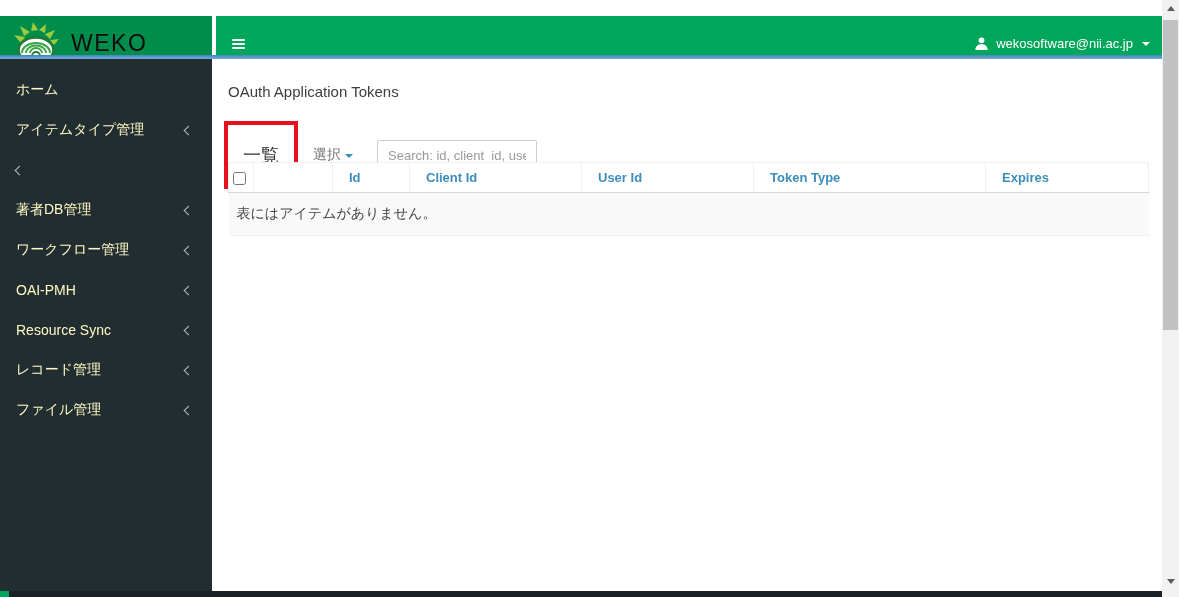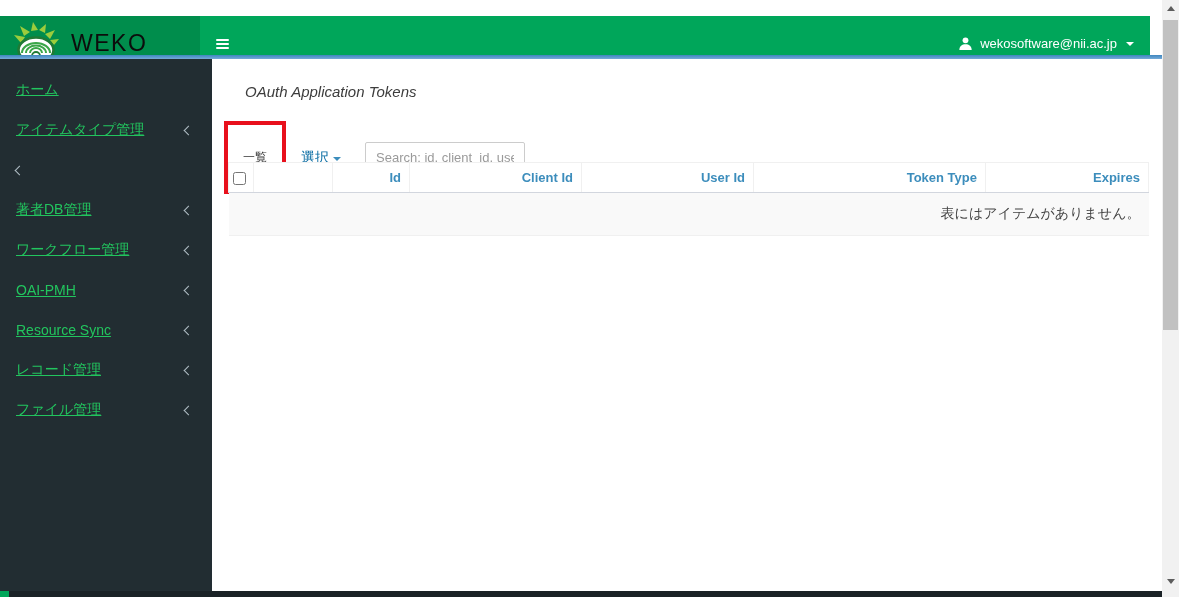--- a/index.html
+++ b/index.html
@@ -5,51 +5,51 @@
   * { margin:0; padding:0; box-sizing:border-box; }
   html,body { width:1179px; height:597px; overflow:hidden; }
   body { font-family:"Liberation Sans", sans-serif; background:#fff; position:relative; }
 
   
   .topbar { position:absolute; top:0; left:0; width:1162px; height:55px;margin-top:16px; }
   .logo-area { position:absolute; top:0; left:0; width:212px; height:55px; background:#008d4c; display:flex; align-items:center; padding-left:13px; }
   .logo-sub { position:absolute; bottom:0; left:0; width:212px; height:7px; background:#2c3b41; }
   .logo-icon { width:46px; height:42px; margin-top:-2px; }
   .brand-text { color:#0c0c0c; font-size:23px; letter-spacing:1.5px; margin-left:12px; font-weight:400; }
-  .navbar { position:absolute; top:0; left:200px; width:950px; height:55px; background:#00a65a; display:flex; align-items:center; justify-content:space-between; }
+  .navbar { position:absolute; top:0; left:216px; width:950px; height:55px; background:#00a65a; display:flex; align-items:center; justify-content:space-between; }
   .hamburger { width:44px; height:55px; display:flex; flex-direction:column; justify-content:center; align-items:center; gap:2px; cursor:pointer; }
   .hamburger .bar { width:13px; height:2px; background:#fff; border-radius:1px; }
   .user-menu { display:flex; align-items:center; gap:7px; color:#fff; font-size:13px; padding-right:16px; height:55px; cursor:pointer; }
   .caret-down-white { width:0; height:0; border-left:4px solid transparent; border-right:4px solid transparent; border-top:4px solid #fff; margin-left:2px; }
   .header-accent { position:absolute; top:55px; left:0; width:1162px; height:4px; background:linear-gradient(#3f86bf,#74abd8); }
 
   
   .sidebar { position:absolute; top:59px; left:0; width:212px; height:538px; background:#222d32; }
   .sidebar ul { list-style:none; padding-top:11px; }
-  .sidebar li { height:40px; display:flex; align-items:center; padding:0 16px; color:#22c55e; font-size:14px; cursor:pointer;text-decoration:underline; }
+  .sidebar li { height:40px; display:flex; align-items:center; padding:0 16px; color:#fef9c3; font-size:14px; cursor:pointer; }
   .sidebar li .lbl { flex:1; white-space:nowrap; }
   .chev { width:7px; height:7px; border-left:1.6px solid #b0bec5; border-bottom:1.6px solid #b0bec5; transform:rotate(45deg); margin-right:4px; flex:none; }
 
   
   .content { position:absolute; top:59px; left:212px; width:950px; height:532px; background:#fff; }
-  .page-title { position:absolute; top:24px; left:33px; font-size:15px; font-weight:400; color:#3d3d3d;font-style:italic; }
+  .page-title { position:absolute; top:24px; left:16px; font-size:15px; font-weight:400; color:#3d3d3d; }
   .toolbar { position:absolute; top:62px; left:12px; display:flex; align-items:center; }
   .annotation-box { border:4px solid #e8101c; display:inline-flex; }
-  .btn-list { background:#fff; border:none; font-family:inherit; font-size:12px; color:#333; padding:24px 15px; cursor:pointer; }
-  .dd-select { display:flex; align-items:center; margin-left:9px; color:#0369a1; font-size:14px; cursor:pointer; padding:6px 6px; }
+  .btn-list { background:#fff; border:none; font-family:inherit; font-size:18px; color:#333; padding:18px 15px; cursor:pointer; }
+  .dd-select { display:flex; align-items:center; margin-left:9px; color:#737373; font-size:14px; cursor:pointer; padding:6px 6px; }
   .caret-down-blue { width:0; height:0; border-left:4px solid transparent; border-right:4px solid transparent; border-top:4px solid #3c8dbc; margin-left:4px; margin-top:2px; }
   .search-input { margin-left:18px; width:160px; height:31px; border:1px solid #ccc; border-radius:2px; padding:0 10px; font-family:inherit; font-size:13px; color:#555; }
   .search-input::placeholder { color:#9a9a9a; opacity:1; }
 
   
   .tokens-table { position:absolute; top:103px; left:16px; width:920px; border-collapse:collapse; table-layout:fixed; border-top:1px solid #f0f0f0; }
-  .tokens-table th { height:30px; padding:5px 8px; font-size:13px; font-weight:bold; color:#3c8dbc; text-align:right; border-left:1px solid #f0f0f0; border-right:1px solid #f0f0f0; border-bottom:1px solid #d2d6de; background:#fff; cursor:pointer; }
+  .tokens-table th { height:30px; padding:5px 16px; font-size:13px; font-weight:bold; color:#3c8dbc; text-align:left; border-left:1px solid #f0f0f0; border-right:1px solid #f0f0f0; border-bottom:1px solid #d2d6de; background:#fff; cursor:pointer; }
   .tokens-table th.cb { padding:5px 4px; text-align:left; }
   .tokens-table th.cb input { width:13px; height:13px; margin:0; vertical-align:middle; cursor:pointer; }
-  .tokens-table td.empty { background:#f9f9f9; text-align:right; font-size:14px; color:#444; padding:12px 8px; border-bottom:1px solid #f0f0f0; }
+  .tokens-table td.empty { background:#f9f9f9; text-align:left; font-size:14px; color:#444; padding:12px 8px; border-bottom:1px solid #f0f0f0; }
 
   
   .bottom-strip { position:absolute; left:0; bottom:0; width:1162px; height:6px; background:#1a2226; }
   .active-notch { position:absolute; left:0; top:0; width:9px; height:6px; background:#00a65a; }
   .scrollbar { position:absolute; top:0; right:0; width:17px; height:597px; background:#f1f1f1; }
   .sb-arrow { position:absolute; left:0; width:17px; height:17px; display:flex; align-items:center; justify-content:center; cursor:pointer; }
   .sb-arrow.up { top:0; }
   .sb-arrow.down { bottom:7px; }
   .tri-up { width:0; height:0; border-left:4px solid transparent; border-right:4px solid transparent; border-bottom:5px solid #5c5c5c; }
   .tri-down { width:0; height:0; border-left:4px solid transparent; border-right:4px solid transparent; border-top:5px solid #5c5c5c; }

